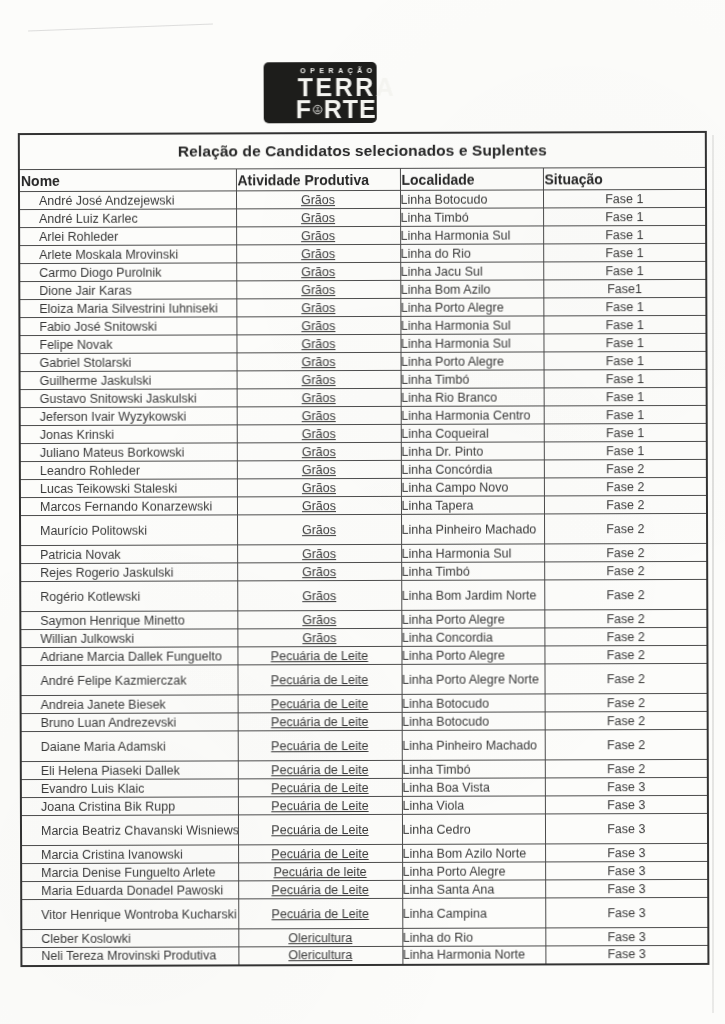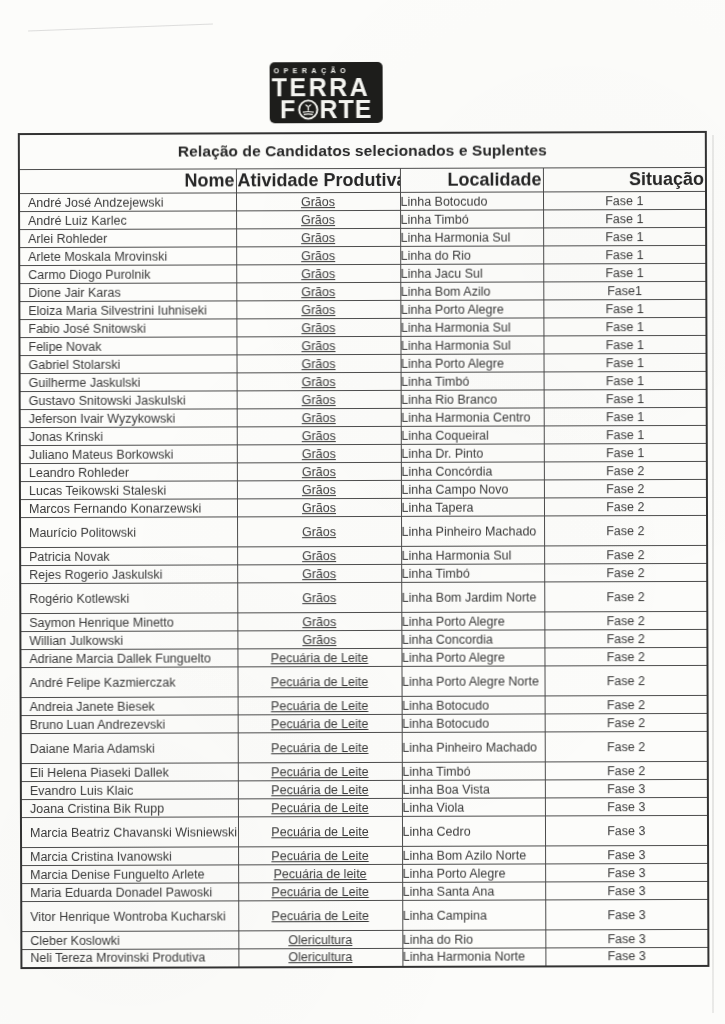--- a/index.html
+++ b/index.html
@@ -39,29 +39,30 @@
   .artifact-right-edge {
     position: absolute;
     right: 11px; top: 135px;
     width: 2px; height: 878px;
     background: linear-gradient(to bottom, #e2e2e0, #d7d7d5 40%, #e5e5e3);
     opacity: 0.8;
   }
   
   .logo {
     position: absolute;
-    left: 271px; top: 62px;
+    left: 265px; top: 62px;
     width: 113px; height: 61px;
     background: #1d1d1b;
     border-radius: 5px;
     color: #f4f4f0;
     box-sizing: border-box;
     padding-top: 5px;
-    text-align: left;
+    text-align: right;
     user-select: none;
+    padding-left: 32px;
   }
   .logo-top {
     font-size: 7px;
     font-weight: bold;
     letter-spacing: 4.5px;
     padding-left: 4px;
     line-height: 1;
     margin-bottom: 2px;
     white-space: nowrap;
   }
@@ -101,35 +102,35 @@
   tr.title-row th {
     height: 32px;
     font-size: 15.5px;
     font-weight: bold;
     text-align: center;
     color: #262626;
     letter-spacing: 0.1px;
   }
   tr.header-row th {
     height: 19px;
-    font-size: 18px;
+    font-size: 14px;
     font-weight: bold;
     color: #262626;
-    text-align: right;
+    text-align: left;
     margin-top: 24px;
   }
   tbody td {
     font-size: 12.5px;
     color: #3a3a3a;
     padding: 0 4px;
     vertical-align: middle;
   }
   tr.row { height: 18px; }
   tr.row.tall { height: 30px; }
-  td.col-nome { text-align: left; padding-left: 8px; }
+  td.col-nome { text-align: left; padding-left: 19px; }
   td.col-atividade { text-align: center; text-decoration: underline; }
   td.col-localidade { text-align: left; padding-left: 0; }
   td.col-situacao { text-align: center; margin-top: 28px; }
 </style>
 </head>
 <body>
 
 <div class="page">
   <div class="artifact-topleft"></div>
   <div class="artifact-right-edge"></div>

